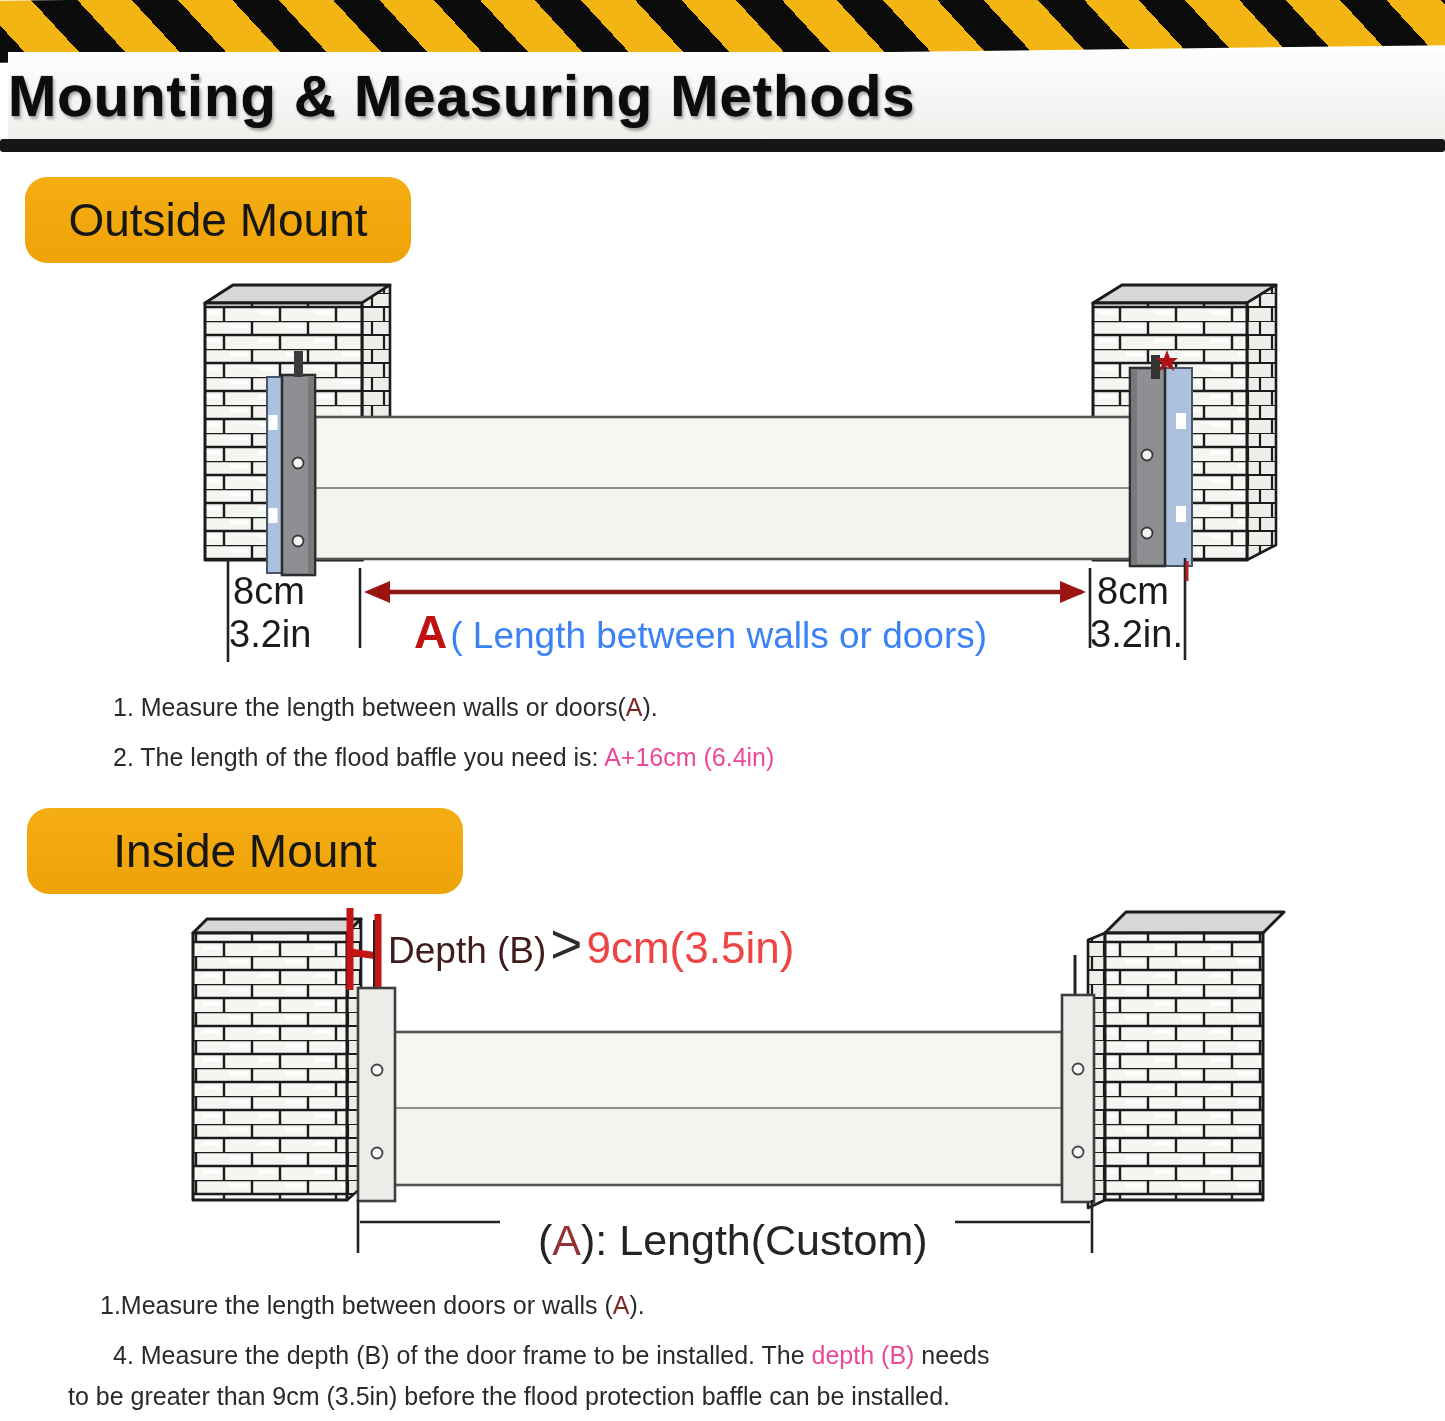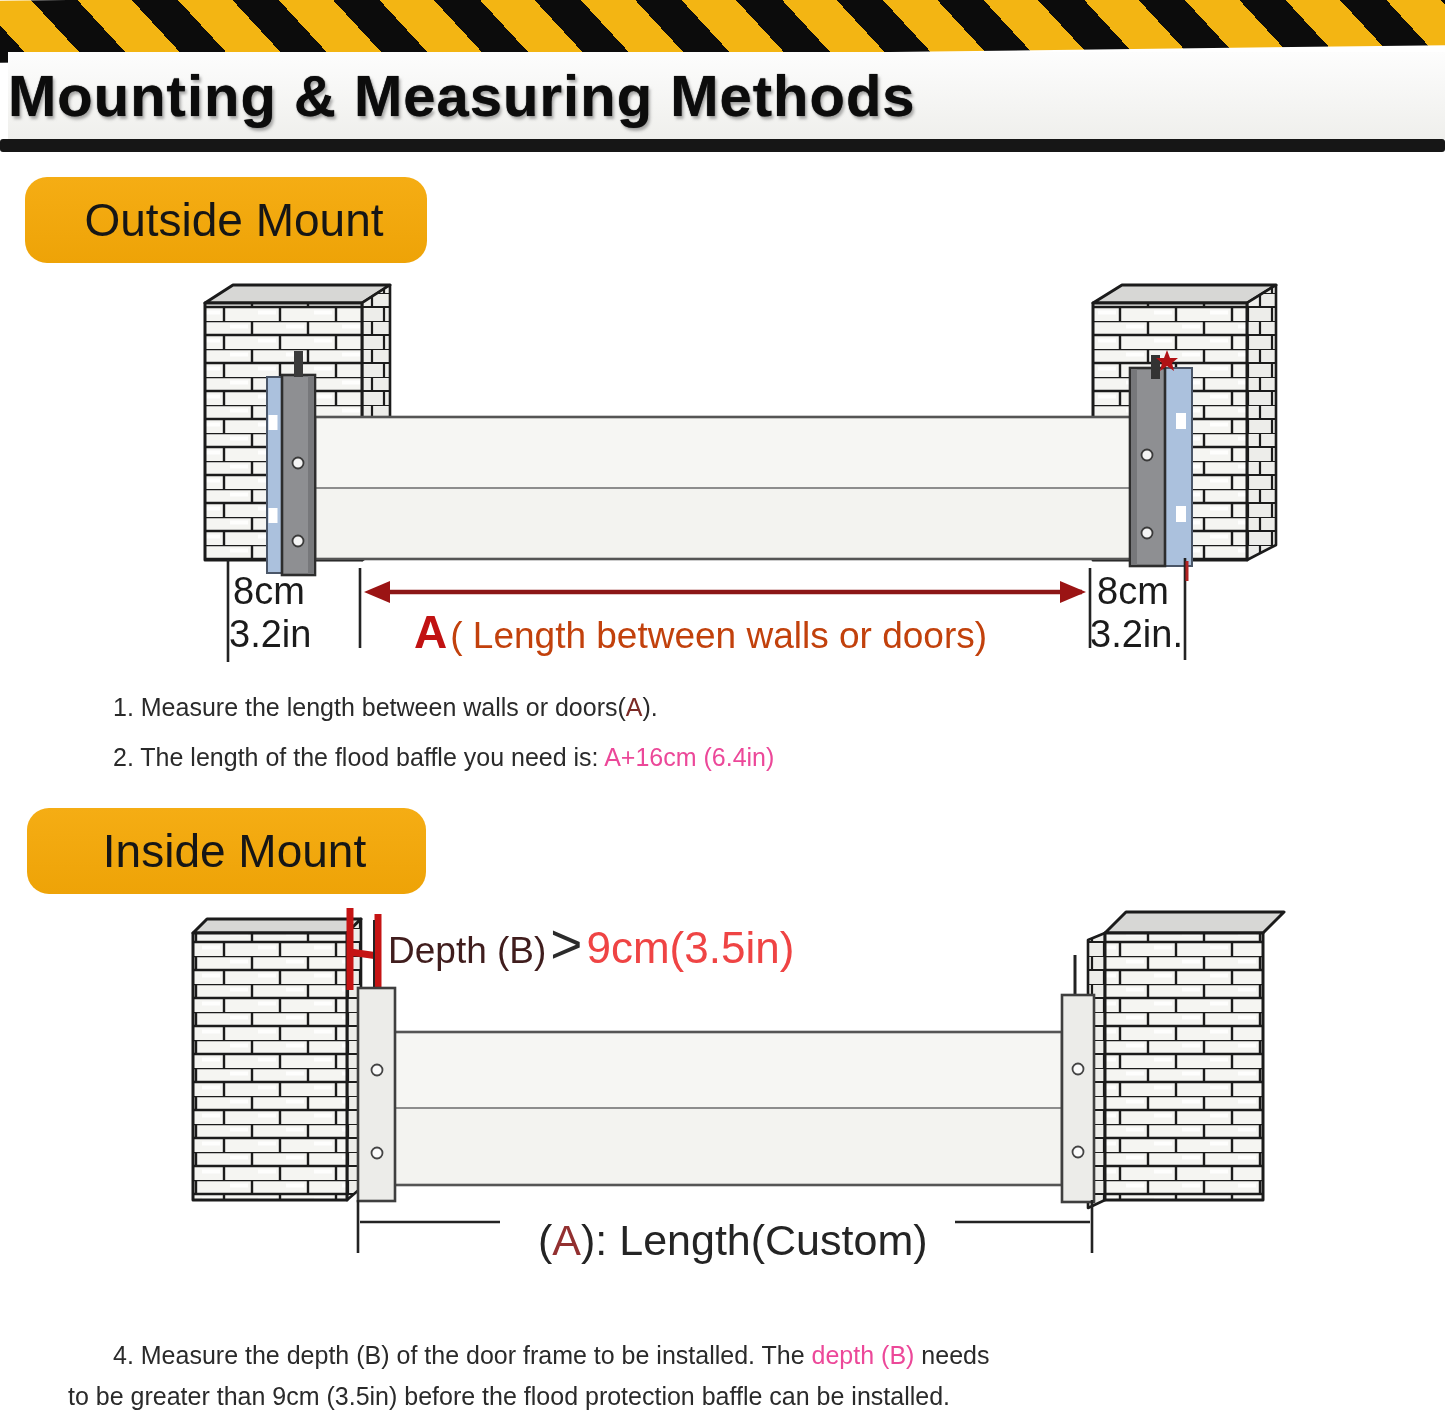--- a/index.html
+++ b/index.html
@@ -20,38 +20,38 @@
   }
   .title-band h1{
     margin:0;font-size:58px;font-weight:700;color:#0c0c0c;letter-spacing:1px;
     text-shadow:2px 3px 3px rgba(110,110,110,.55), 0 0 1px #000;
   }
   .black-bar{position:absolute;top:139px;left:0;width:1445px;height:13px;background:#161616;border-radius:3px;}
   
   .pill{
     position:absolute;background:linear-gradient(#f5ad14,#eea307);
     border-radius:22px;display:flex;align-items:center;justify-content:center;
-    font-size:46px;color:#161616;box-shadow:0 0 0 2px rgba(255,255,255,.6);padding-left:16px;
+    font-size:46px;color:#161616;box-shadow:0 0 0 2px rgba(255,255,255,.6);
   }
   .pill.outside{left:25px;top:177px;width:386px;height:86px;}
-  .pill.inside{left:27px;top:808px;width:383px;height:86px;align-items:center;}
+  .pill.inside{left:27px;top:808px;width:436px;height:86px;align-items:center;}
   
   .diagram{position:absolute;left:0;width:1279px;padding-left:12px;}
   .diagram.outside{top:265px;height:420px;}
   .diagram.inside{top:900px;height:375px;}
   .diagram svg{position:absolute;left:0;top:0;}
   .overlay{position:absolute;white-space:nowrap;}
   .dim{font-size:38px;color:#1b1b1b;}
   .o-8cm-l{left:233px;top:305px;}
   .o-32-l{left:229px;top:348px;}
   .o-8cm-r{left:1097px;top:305px;}
   .o-32-r{left:1090px;top:348px;}
   .o-alabel{left:414px;top:340px;display:flex;align-items:baseline;}
   .a-red{font-size:46px;font-weight:700;color:#c11212;margin-right:3px;}
-  .a-rest{font-size:37px;color:#c2410c;}
+  .a-rest{font-size:37px;color:#3b82f6;}
   .i-depth{left:388px;top:12px;display:flex;align-items:baseline;}
   .d-pre{font-size:37px;color:#401d1d;}
   .d-gt{font-size:55px;color:#2c2c2c;margin:0 4px;}
   .d-val{font-size:44px;color:#ef4444;}
   .i-alabel{left:538px;top:316px;display:flex;align-items:baseline;font-size:43px;color:#242424;}
   .i-alabel .mid{color:#933030;}
   
   .instr-line{position:absolute;font-size:25px;color:#2a2a2a;white-space:nowrap;}
   .ol1{left:113px;top:693px;}
   .ol2{left:113px;top:743px;}
@@ -218,16 +218,17 @@
       <span class="d-gt">&gt;</span>
       <span class="d-val">9cm(3.5in)</span>
     </div>
     <div class="overlay i-alabel">
       <span>(</span>
       <span class="mid">A</span>
       <span>): Length(Custom)</span>
     </div>
   </div>
 
+  <div class="instr-line il1"><span>1.Measure the length between doors or walls (</span><span class="accent1">A</span><span>).</span></div>
   <div class="instr-line il2"><span>4. Measure the depth (B) of the door frame to be installed. The </span><span class="accent2">depth (B)</span><span> needs</span></div>
   <div class="instr-line il3"><span>to be greater than 9cm (3.5in) before the flood protection baffle can be installed.</span></div>
 
 </div>
 
 </body></html>

